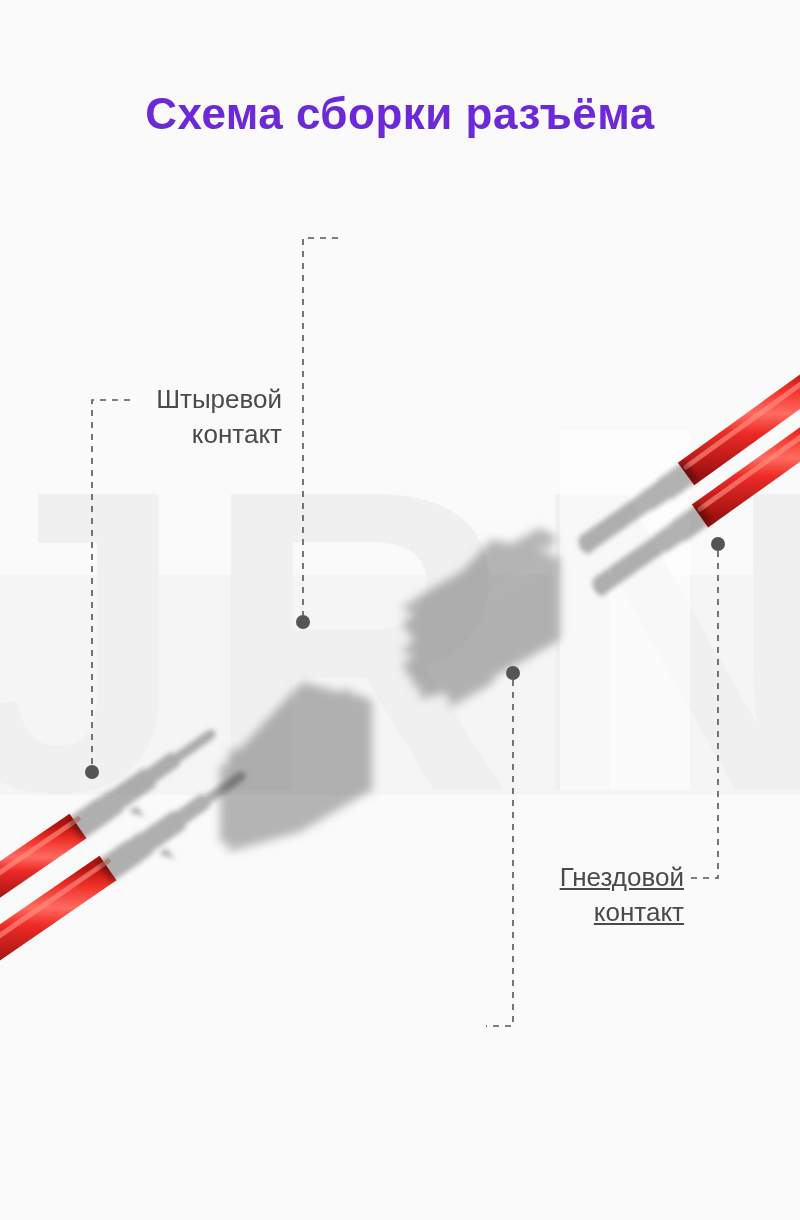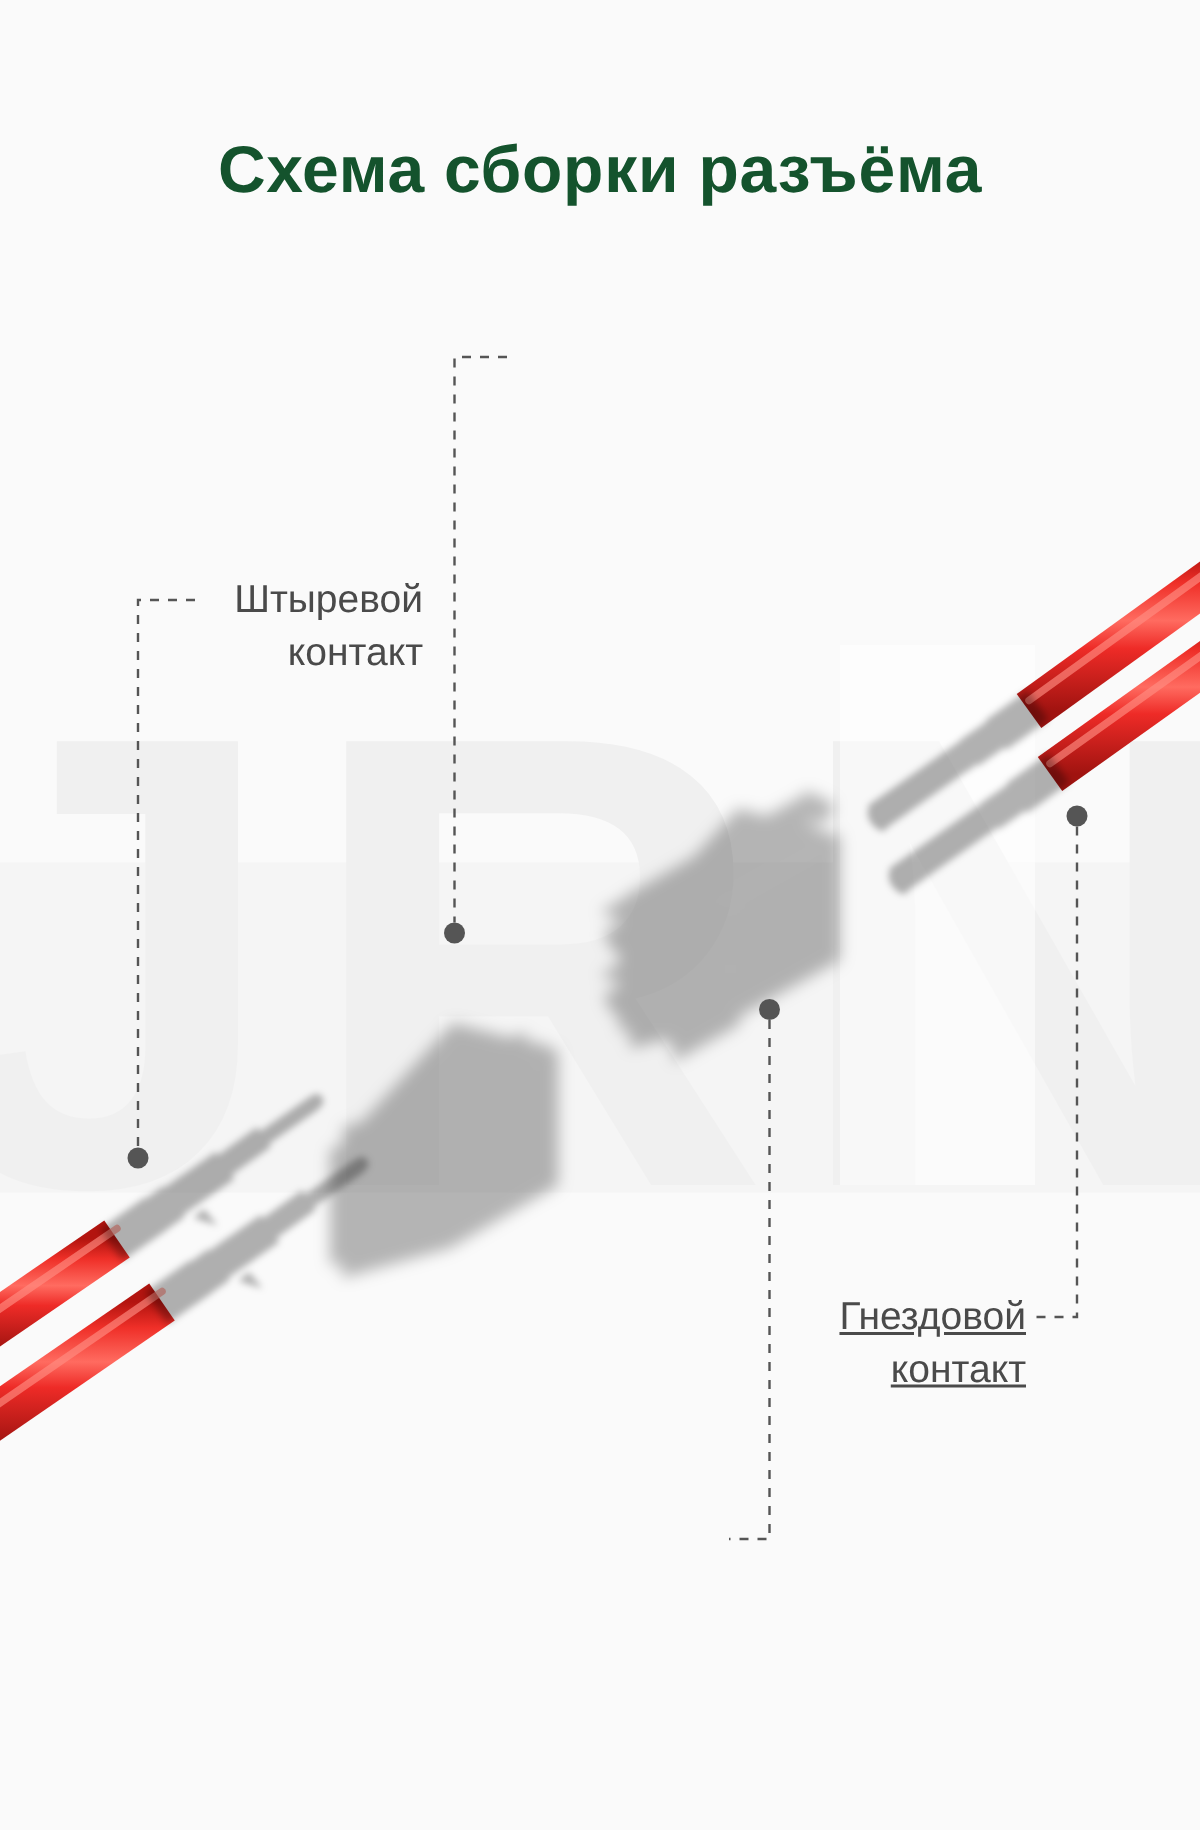--- a/index.html
+++ b/index.html
@@ -10,21 +10,21 @@
     overflow:hidden;position:relative;
   }
   #stage{position:absolute;inset:0;width:800px;height:1220px;overflow:hidden;background:#fafafa;}
   #art{position:absolute;left:0;top:0;width:800px;height:1220px;}
 
   .title{
     position:absolute;left:0;top:90px;width:800px;
     text-align:center;
     font-size:44px;font-weight:bold;
     letter-spacing:.5px;
-    color:#14532d;
+    color:#6d28d9;
     line-height:1.1;
     white-space:nowrap;
   }
 
   .lbl{
     position:absolute;
     color:#4a4a4a;
     font-size:26px;
     line-height:1.35;
     white-space:pre-line;

